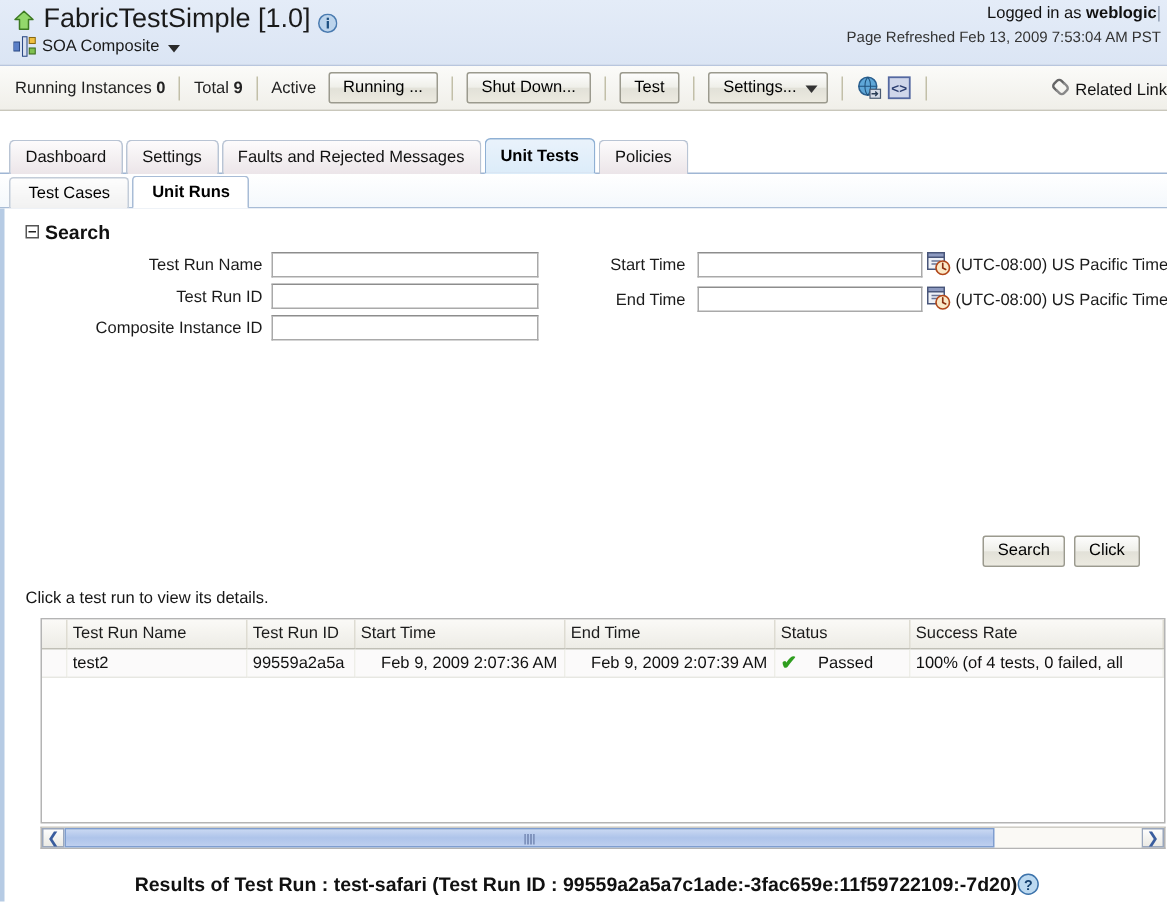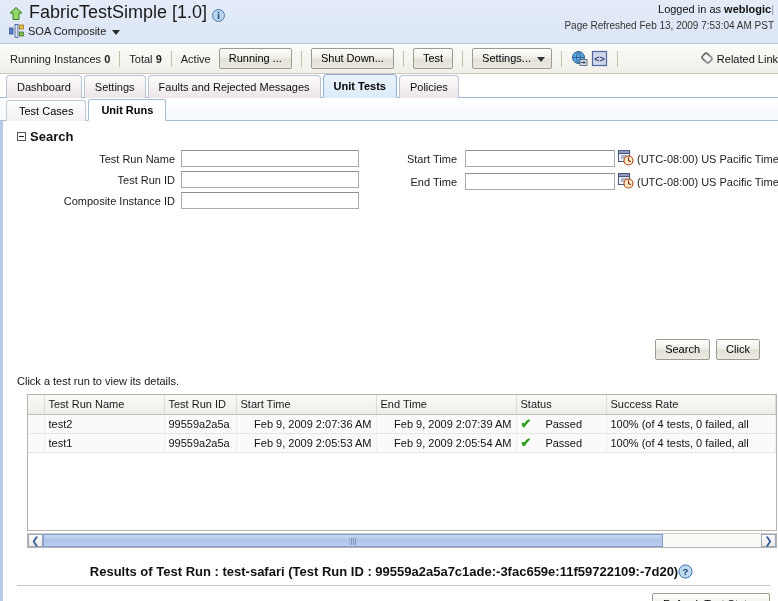--- a/index.html
+++ b/index.html
@@ -102,21 +102,21 @@
     position: absolute;
     right: 0px; top: 7px;
     display: flex; align-items: center; gap: 3px;
     font-size: 11px; color: #111;
     white-space: nowrap;
   }
 
   
   .tabbar {
     position: relative;
-    height: 24px;
+    height: 42px;
     background: #ffffff;
     padding-left: 6px;
     display: flex;
     align-items: flex-end;
     border-bottom: 1px solid #9fb6d4;
   }
   .tab {
     font-size: 11px;
     padding: 4px 10px 4px 10px;
     border: 1px solid #b9c4d4;
@@ -523,34 +523,20 @@
             <td class="ta-right">Feb 9, 2009 2:07:36 AM</td>
             <td class="ta-right">Feb 9, 2009 2:07:39 AM</td>
             <td>
               <span class="status-cell">
                 <span class="check">✔</span>
                 <span>Passed</span>
               </span>
             </td>
             <td>100% (of 4 tests, 0 failed, all</td>
           </tr>
-          <tr class="rowalt">
-            <td class="sel-cell"></td>
-            <td>test1</td>
-            <td>99559a2a5a</td>
-            <td class="ta-right">Feb 9, 2009 2:05:53 AM</td>
-            <td class="ta-right">Feb 9, 2009 2:05:54 AM</td>
-            <td>
-              <span class="status-cell">
-                <span class="check">✔</span>
-                <span>Passed</span>
-              </span>
-            </td>
-            <td>100% (of 4 tests, 0 failed, all</td>
-          </tr>
         </tbody>
       </table>
     </div>
 
     <div class="hscroll" style="left:24px; top:412px; width:750px;">
       <div class="hs-btn">❮</div>
       <div class="hs-track">
         <div class="hs-thumb" style="width:620px;">
           <span class="hs-grip"></span>
         </div>

